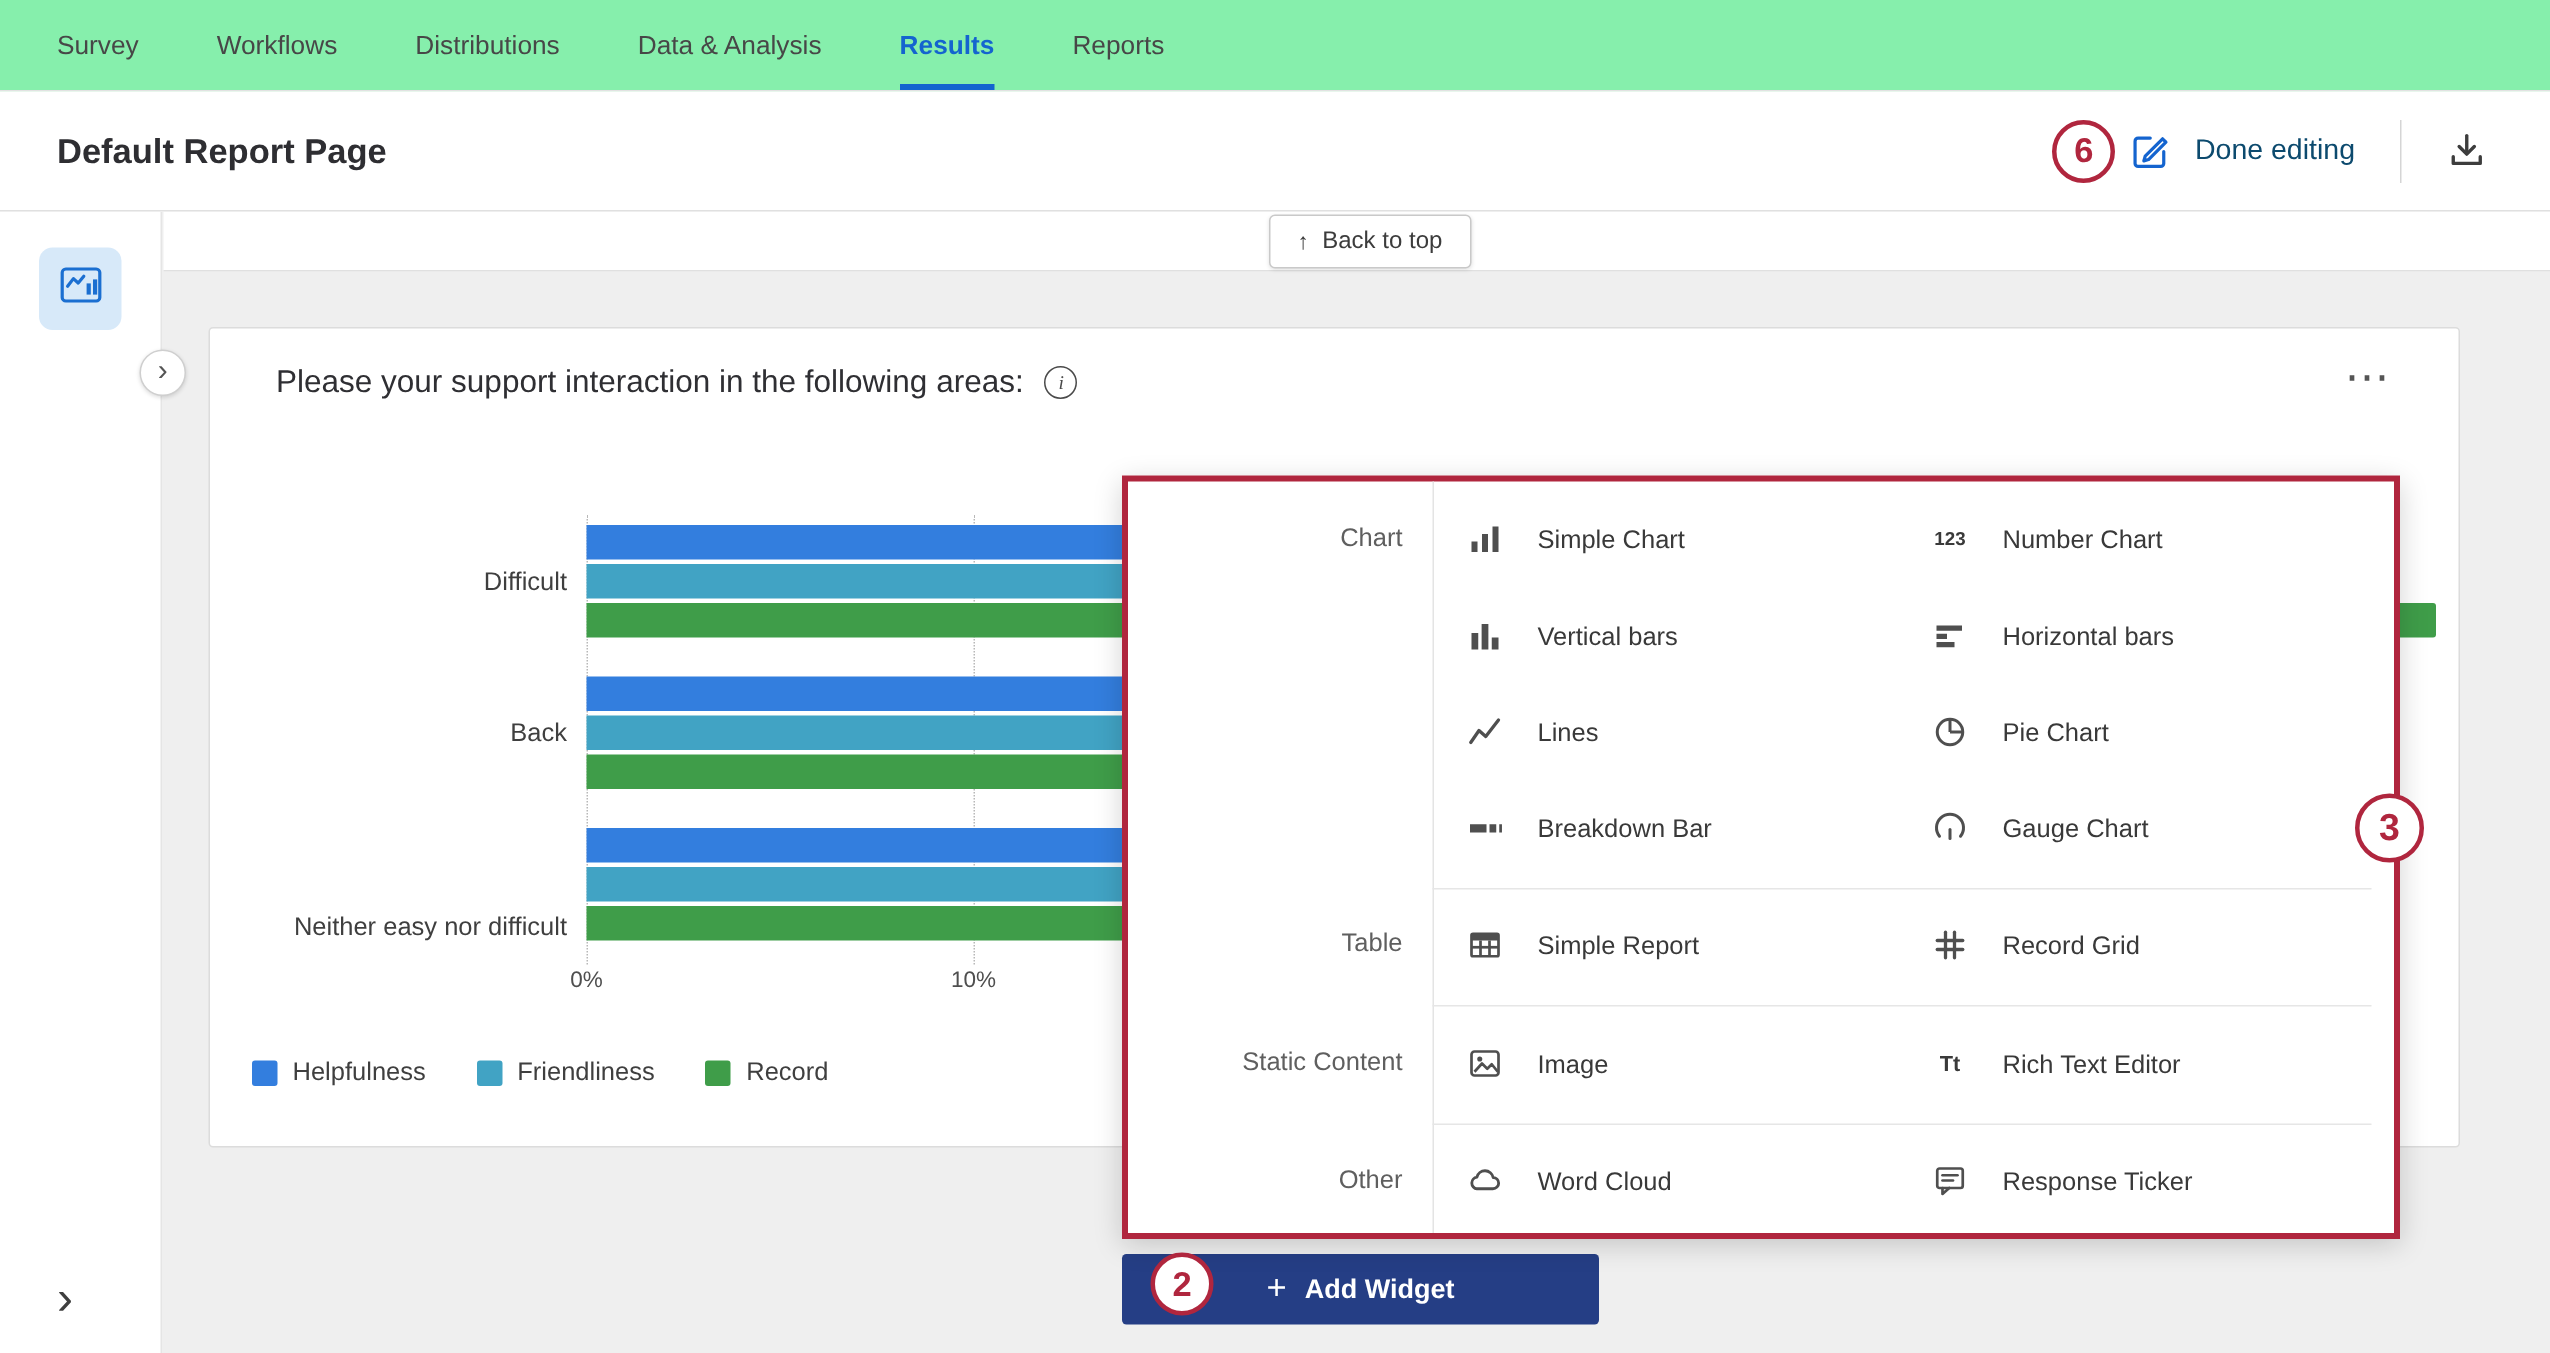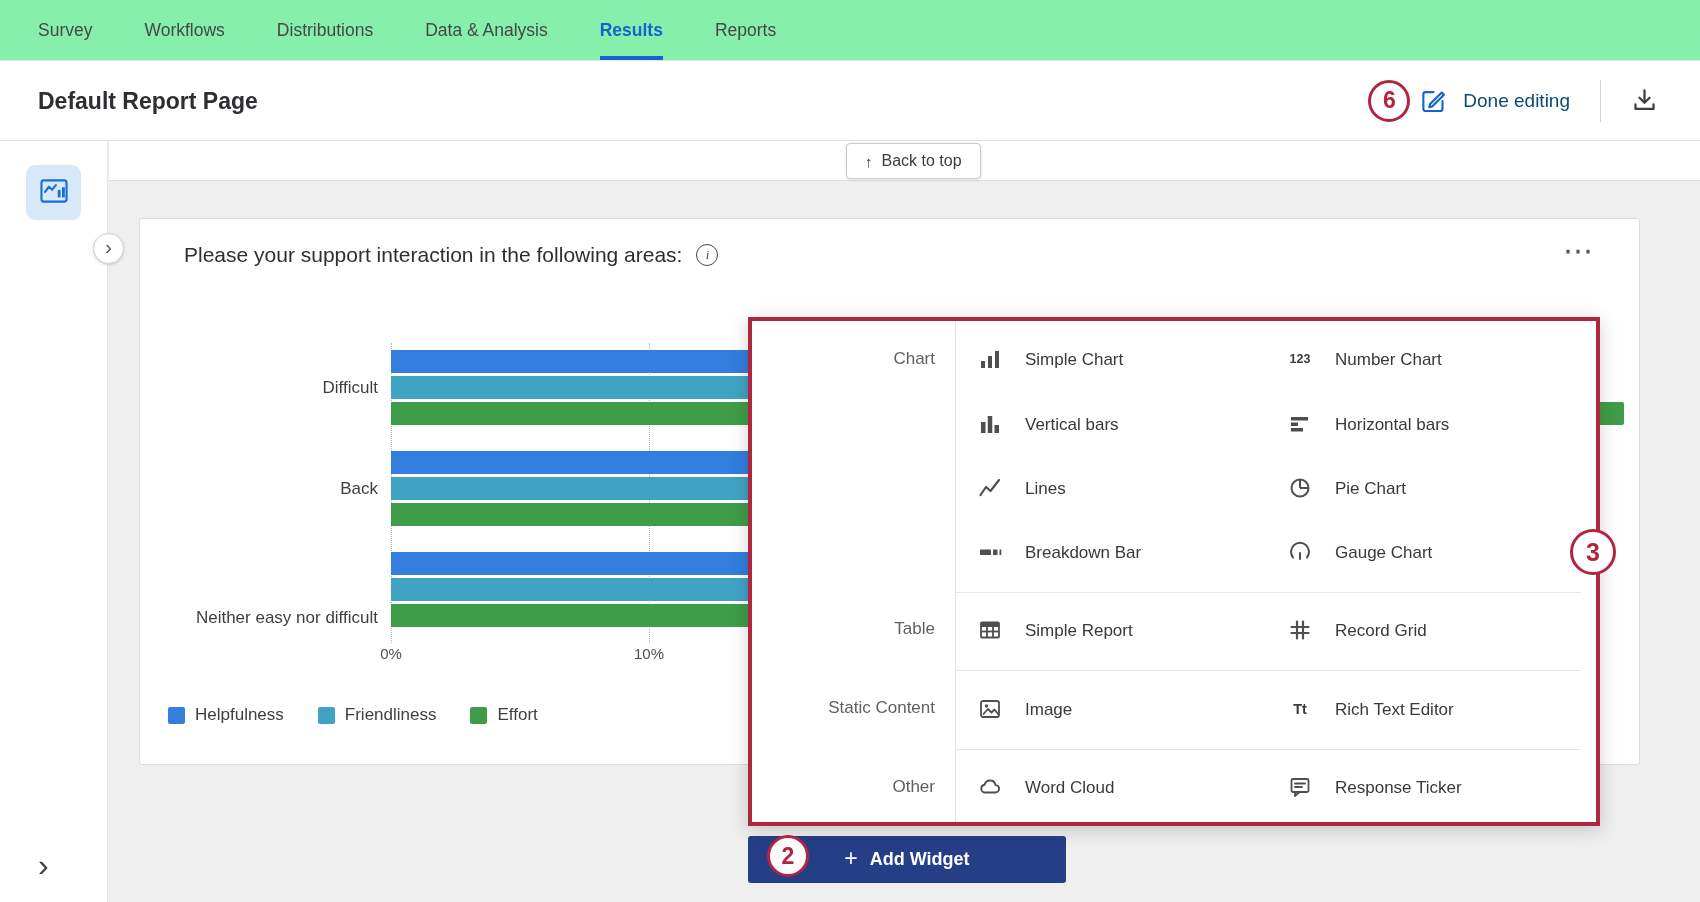--- a/index.html
+++ b/index.html
@@ -161,21 +161,21 @@
           <div class="legend-item">
             <span class="swatch" style="background: rgb(51, 126, 222);"></span>
             <span>Helpfulness</span>
           </div>
           <div class="legend-item">
             <span class="swatch" style="background: rgb(65, 163, 196);"></span>
             <span>Friendliness</span>
           </div>
           <div class="legend-item">
             <span class="swatch" style="background: rgb(63, 157, 73);"></span>
-            <span>Effort</span>
+            <span>Record</span>
           </div>
         </div>
       </div>
     <div class="card-title-row">
       <span class="card-title">Please your support interaction in the following areas:</span>
       <span class="info-icon">i</span>
     </div>
     <div class="card-menu">⋯</div>
   </div>
 

